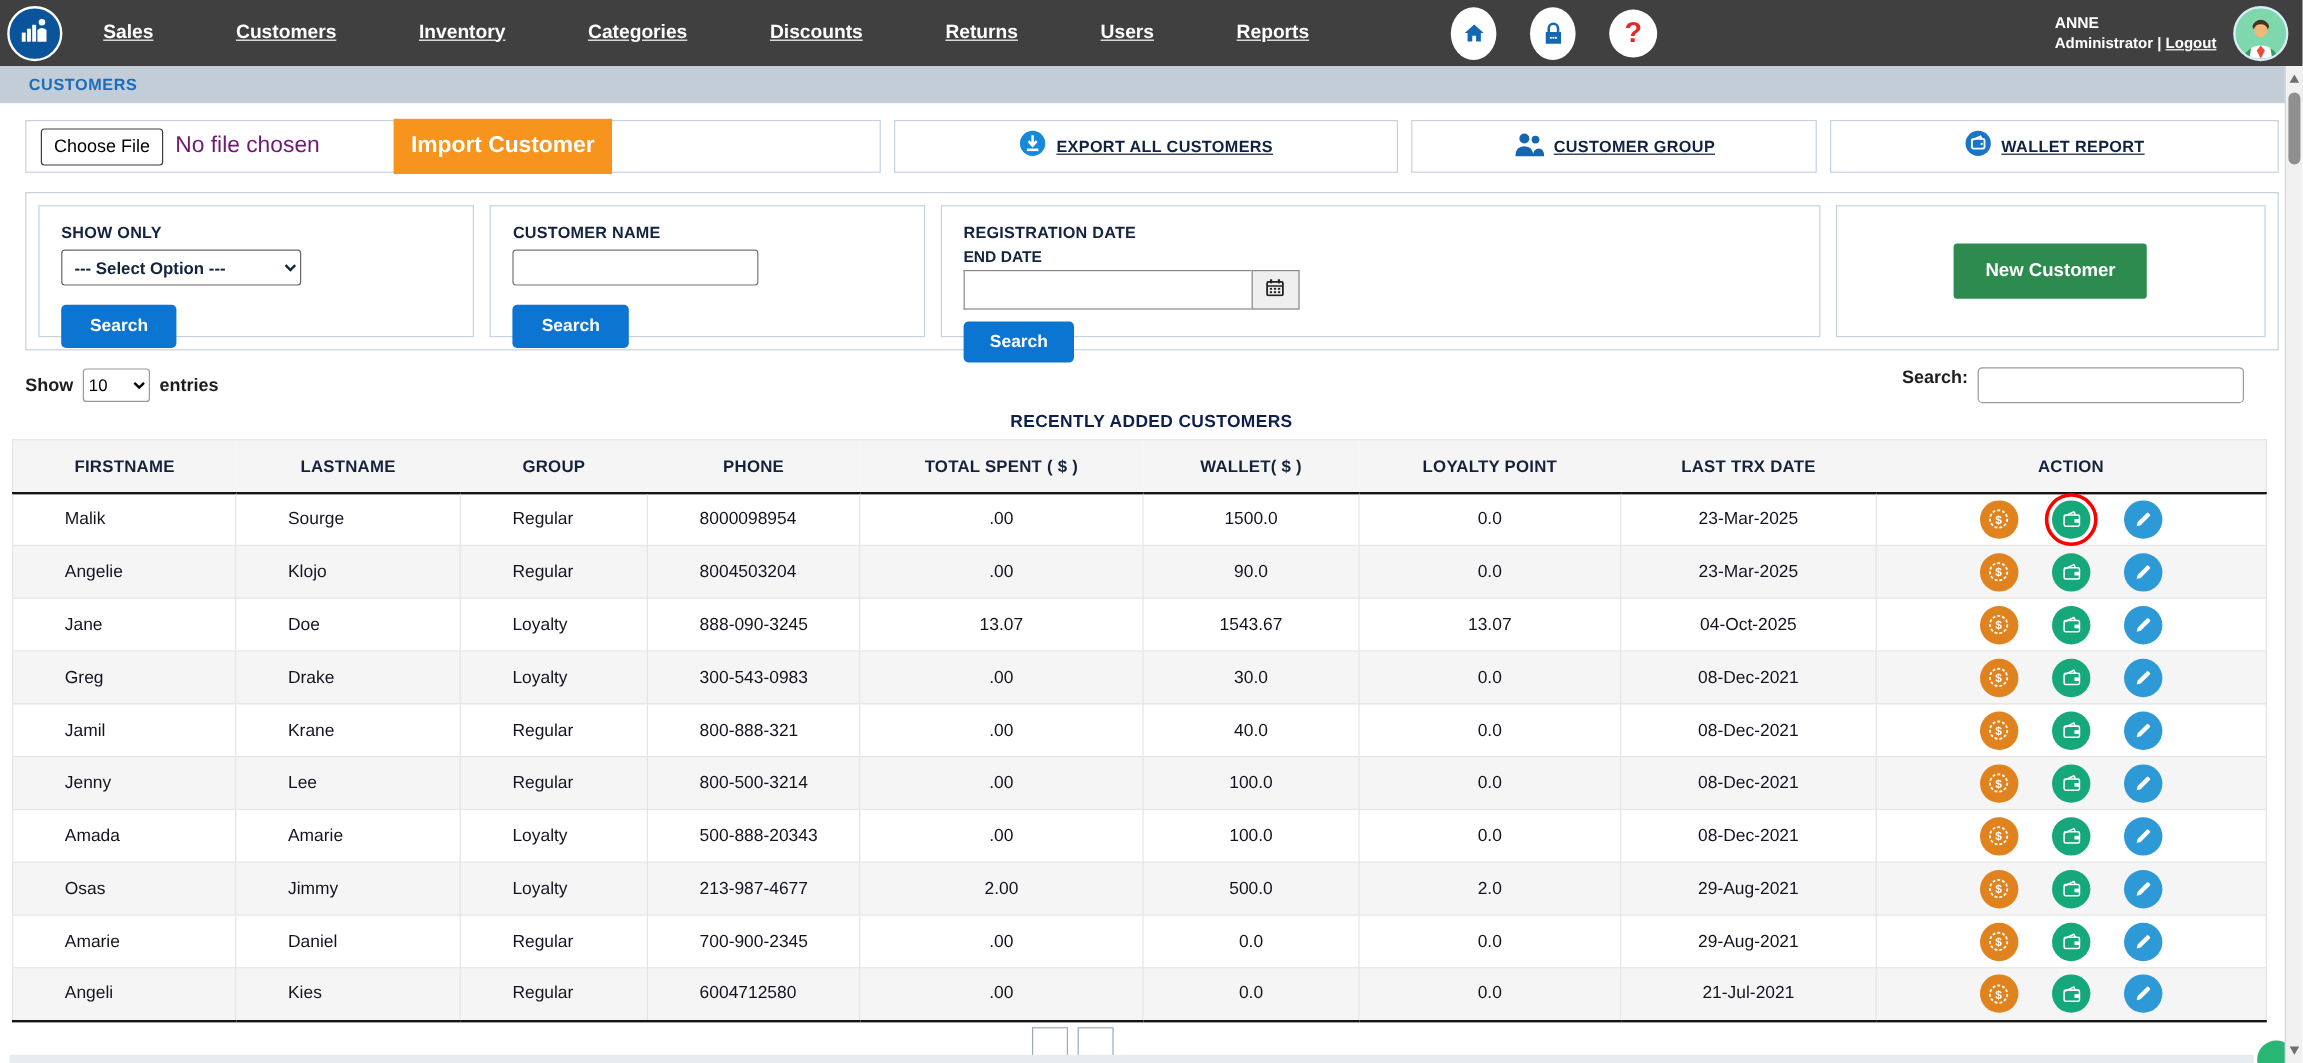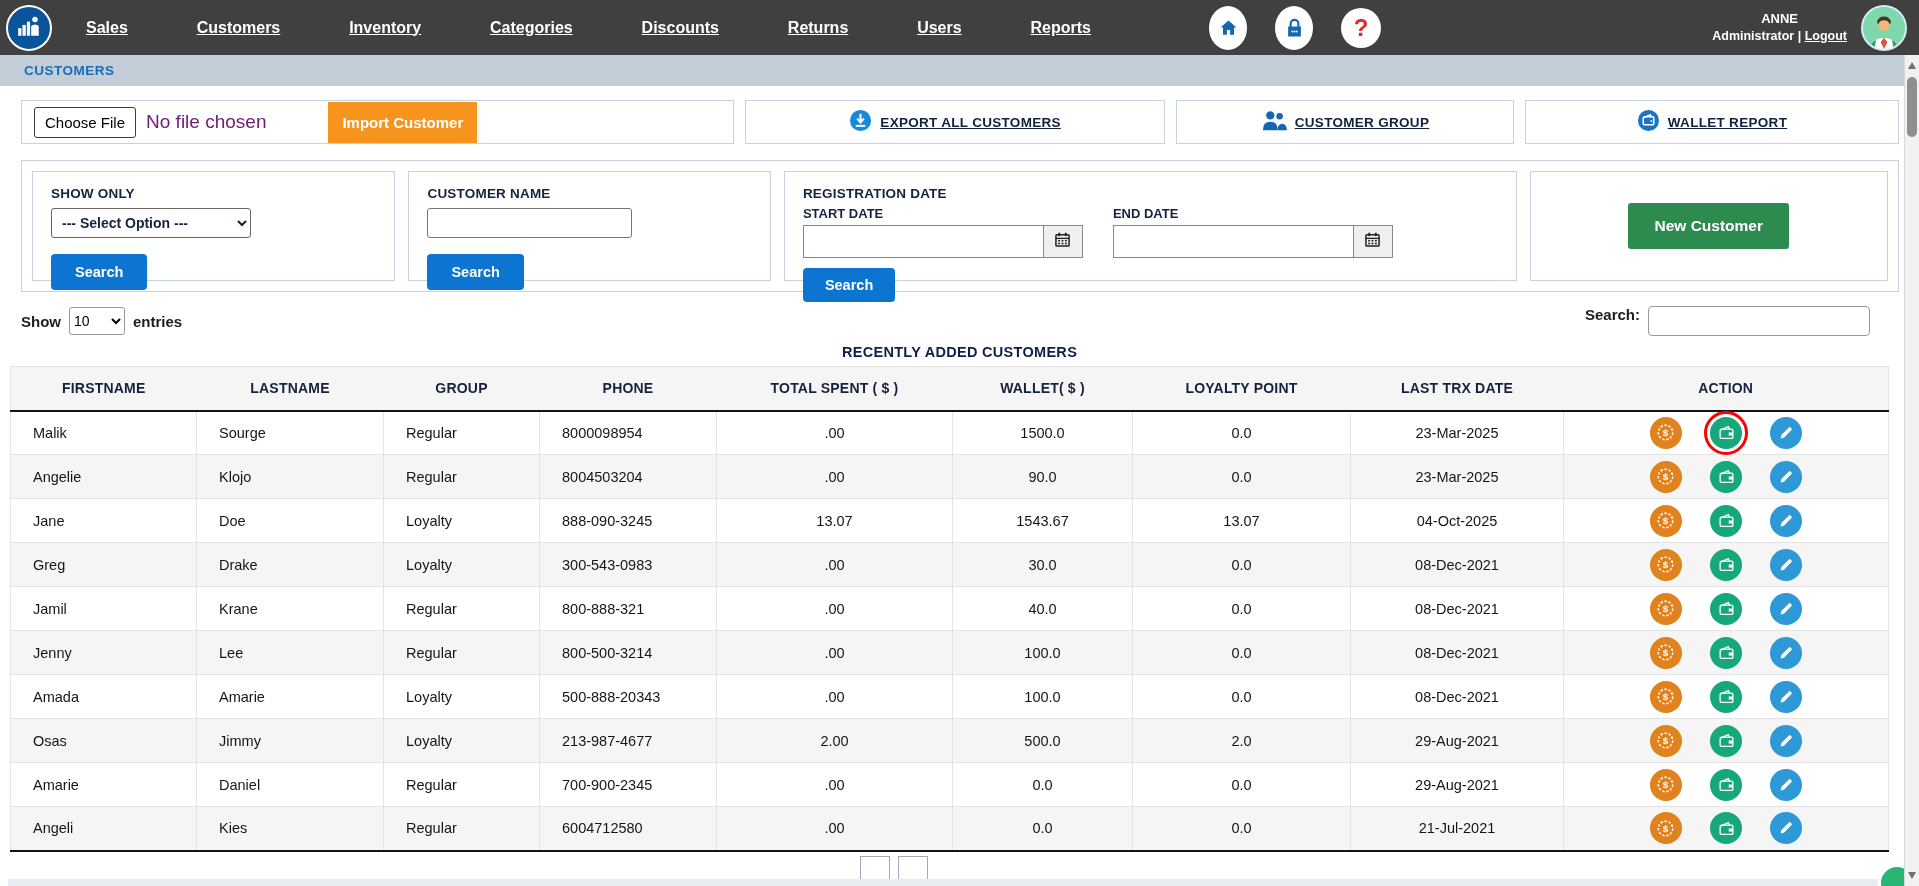--- a/index.html
+++ b/index.html
@@ -11,40 +11,40 @@
   .navbar { height:55px; background:#404040; display:flex; align-items:center; }
   .logo { width:46px; height:46px; margin-left:6px; background:#0a549c; border:2px solid #fff;
           border-radius:50%; display:flex; align-items:center; justify-content:center; flex:0 0 auto; cursor:pointer; }
   .nav-menu { display:flex; justify-content:space-between; width:1005px; margin-left:34px; }
   .nav-item { color:#fff; font-weight:bold; font-size:16px; text-decoration:underline; cursor:pointer; white-space:nowrap; }
   .nav-icons { display:flex; align-items:center; gap:28px; margin-left:118px; }
   .nav-circle { width:38px; height:44px; background:#fff; border-radius:50%; display:flex;
                 align-items:center; justify-content:center; cursor:pointer; }
   .nav-circle.help { width:40px; height:40px; }
   .help-mark { color:#e02b2b; font-weight:bold; font-size:24px; line-height:1; }
-  .user-block { margin-left:auto; text-align:center; color:#fff; line-height:1.35; margin-right:14px; }
+  .user-block { margin-left:auto; text-align:left; color:#fff; line-height:1.35; margin-right:14px; }
   .user-name { font-size:13px; font-weight:bold; }
   .user-sub { font-size:12.5px; font-weight:bold; }
   .user-sub .logout { text-decoration:underline; cursor:pointer; }
   .avatar { width:46px; height:46px; margin-right:12px; border-radius:50%; overflow:hidden;
             flex:0 0 auto; border:2px solid #d9ebfa; background:#7fd8ac; }
 
   
   .breadcrumb { height:31px; background:#c3cdd7; display:flex; align-items:center; padding-left:24px; }
   .breadcrumb span { color:#1b6db9; font-weight:bold; font-size:13.5px; letter-spacing:0.5px; }
 
   
   .top-boxes { display:flex; gap:11px; margin:14px 20px 0 21px; }
   .box { border:1px solid #c6d2e0; height:44px; display:flex; align-items:center; background:#fff; }
   .box-import { width:732px; padding-left:12px; }
   .file-btn { border:1px solid #3c3c3c; background:#fff; padding:6px 10px; font-size:15px;
               border-radius:3px; color:#000; cursor:pointer; }
   .file-text { margin-left:10px; font-size:19px; color:#701a75; }
   .import-btn { margin-left:62px; background:#f7941e; color:#fff; border:none; font-weight:bold;
-                font-size:15px; padding:12px 14px; cursor:pointer; font-family:inherit; }
+                font-size:19px; padding:12px 14px; cursor:pointer; font-family:inherit; }
   .box-link { justify-content:center; gap:8px; cursor:pointer; }
   .w-export { width:431px; } .w-group { width:347px; } .w-wallet { width:384px;text-align:center; }
   .link-label { color:#0f2240; font-weight:bold; font-size:13.5px; text-decoration:underline;
                 letter-spacing:0.3px; cursor:pointer; }
 
   
   .filter-wrap { margin:16px 20px 0 21px; border:1px solid #c6d2e0; padding:10px; display:flex;
                  gap:13px; height:132px; }
   .panel { border:1px solid #c6d2e0; height:100%; padding:14px 18px; background:#fff; }
   .p1 { width:365px; } .p2 { width:364px; } .p3 { width:736px; }
@@ -80,21 +80,21 @@
 
   
   .customers-table { margin:6px 0 0 10px; width:1879px; border-collapse:collapse; table-layout:fixed;
                      background:#fff; border:1px solid #e4e4e4; }
   .customers-table th { background:#f5f5f5; height:44px; color:#16223c; font-size:14px; font-weight:bold;
                         border-bottom:2px solid #141414; letter-spacing:0.2px; text-align:center; }
   .customers-table td { height:44px; font-size:14.5px; color:#141420; border-bottom:1px solid #e4e4e4;
                         border-right:1px solid #e4e4e4; }
   .customers-table td:last-child { border-right:none; }
   .customers-table tbody tr:nth-child(even) td { background:#f5f5f5; }
-  .customers-table td:nth-child(-n+4) { text-align:left; padding-left:22px; }
+  .customers-table td:nth-child(-n+4) { text-align:left; padding-left:43px; }
   .customers-table td:nth-child(n+5) { text-align:center; }
   .customers-table tbody tr:last-child td { border-bottom:2px solid #141414; }
   .action-cell { text-align:center; }
   .act { width:32px; height:32px; border-radius:50%; display:inline-flex; align-items:center;
          justify-content:center; margin:0 12px; cursor:pointer; vertical-align:middle; }
   .act-coin { background:#e0821d; } .act-wallet { background:#16a87a; } .act-edit { background:#2d99d6; }
   .highlighted { outline:3px solid #ff0000; outline-offset:3px; }
 
   
   .pagination { position:absolute; left:860px; top:856px; display:flex; gap:8px; }
@@ -237,42 +237,20 @@
     </div>
     <div class="panel p2">
       <div class="flabel">CUSTOMER NAME</div>
       <input class="text-input" type="text" value="" style="">
       <button class="search-btn">Search</button>
     </div>
     <div class="panel p3">
       <div class="flabel" style="margin-bottom:5px;">REGISTRATION DATE</div>
       <div class="date-row">
         <div>
-          <div class="dlabel">START DATE</div>
-          <div class="date-wrap">
-            <input class="date-input" type="text" value="" style="">
-            <span class="cal-btn">
-              <span><svg width="15" height="15" viewBox="0 0 16 16">
-                    <rect x="1" y="3" width="14" height="12" rx="1" fill="none" stroke="#222" stroke-width="1.6"></rect>
-                    <rect x="3.5" y="0.8" width="2" height="3.6" fill="#222"></rect>
-                    <rect x="10.5" y="0.8" width="2" height="3.6" fill="#222"></rect>
-                    <path d="M1 6.8 h14" stroke="#222" stroke-width="1.4"></path>
-                    <g fill="#222">
-                      <rect x="3.4" y="8.4" width="2" height="1.7"></rect>
-                      <rect x="7" y="8.4" width="2" height="1.7"></rect>
-                      <rect x="10.6" y="8.4" width="2" height="1.7"></rect>
-                      <rect x="3.4" y="11.4" width="2" height="1.7"></rect>
-                      <rect x="7" y="11.4" width="2" height="1.7"></rect>
-                      <rect x="10.6" y="11.4" width="2" height="1.7"></rect>
-                    </g>
-                  </svg></span>
-            </span>
-          </div>
-        </div>
-        <div>
           <div class="dlabel">END DATE</div>
           <div class="date-wrap">
             <input class="date-input" type="text" value="" style="">
             <span class="cal-btn">
               <span><svg width="15" height="15" viewBox="0 0 16 16">
                     <rect x="1" y="3" width="14" height="12" rx="1" fill="none" stroke="#222" stroke-width="1.6"></rect>
                     <rect x="3.5" y="0.8" width="2" height="3.6" fill="#222"></rect>
                     <rect x="10.5" y="0.8" width="2" height="3.6" fill="#222"></rect>
                     <path d="M1 6.8 h14" stroke="#222" stroke-width="1.4"></path>
                     <g fill="#222">

